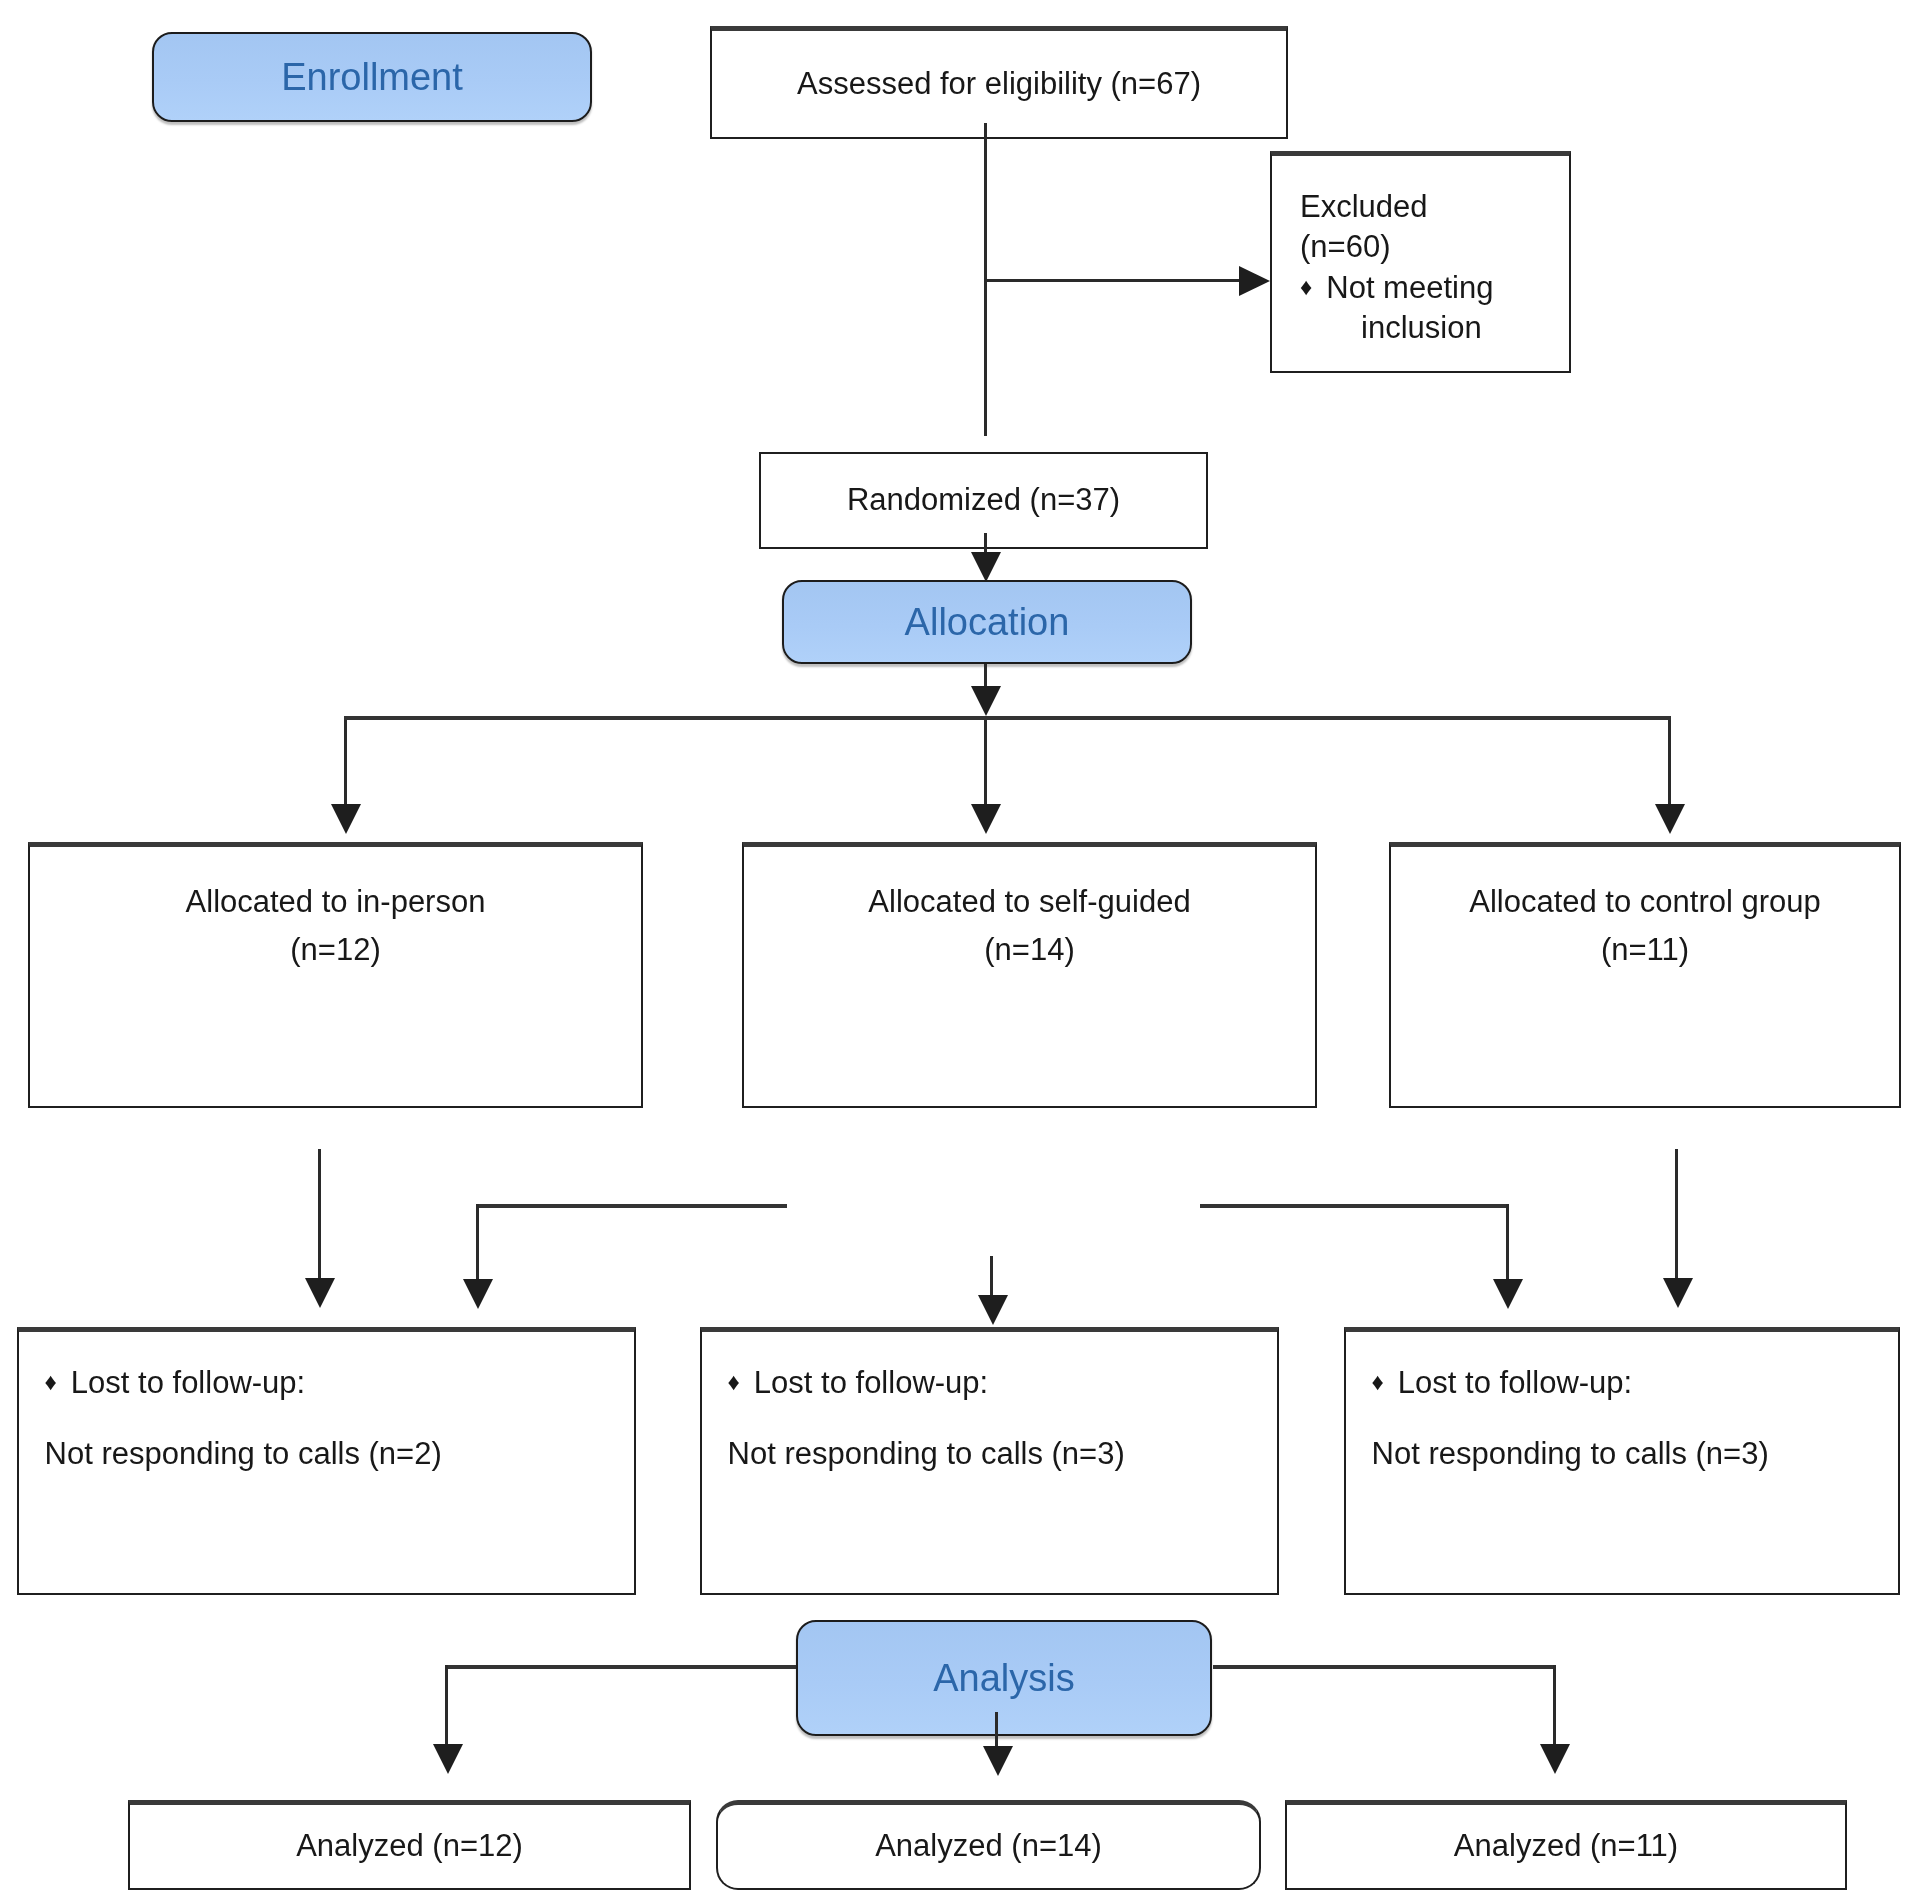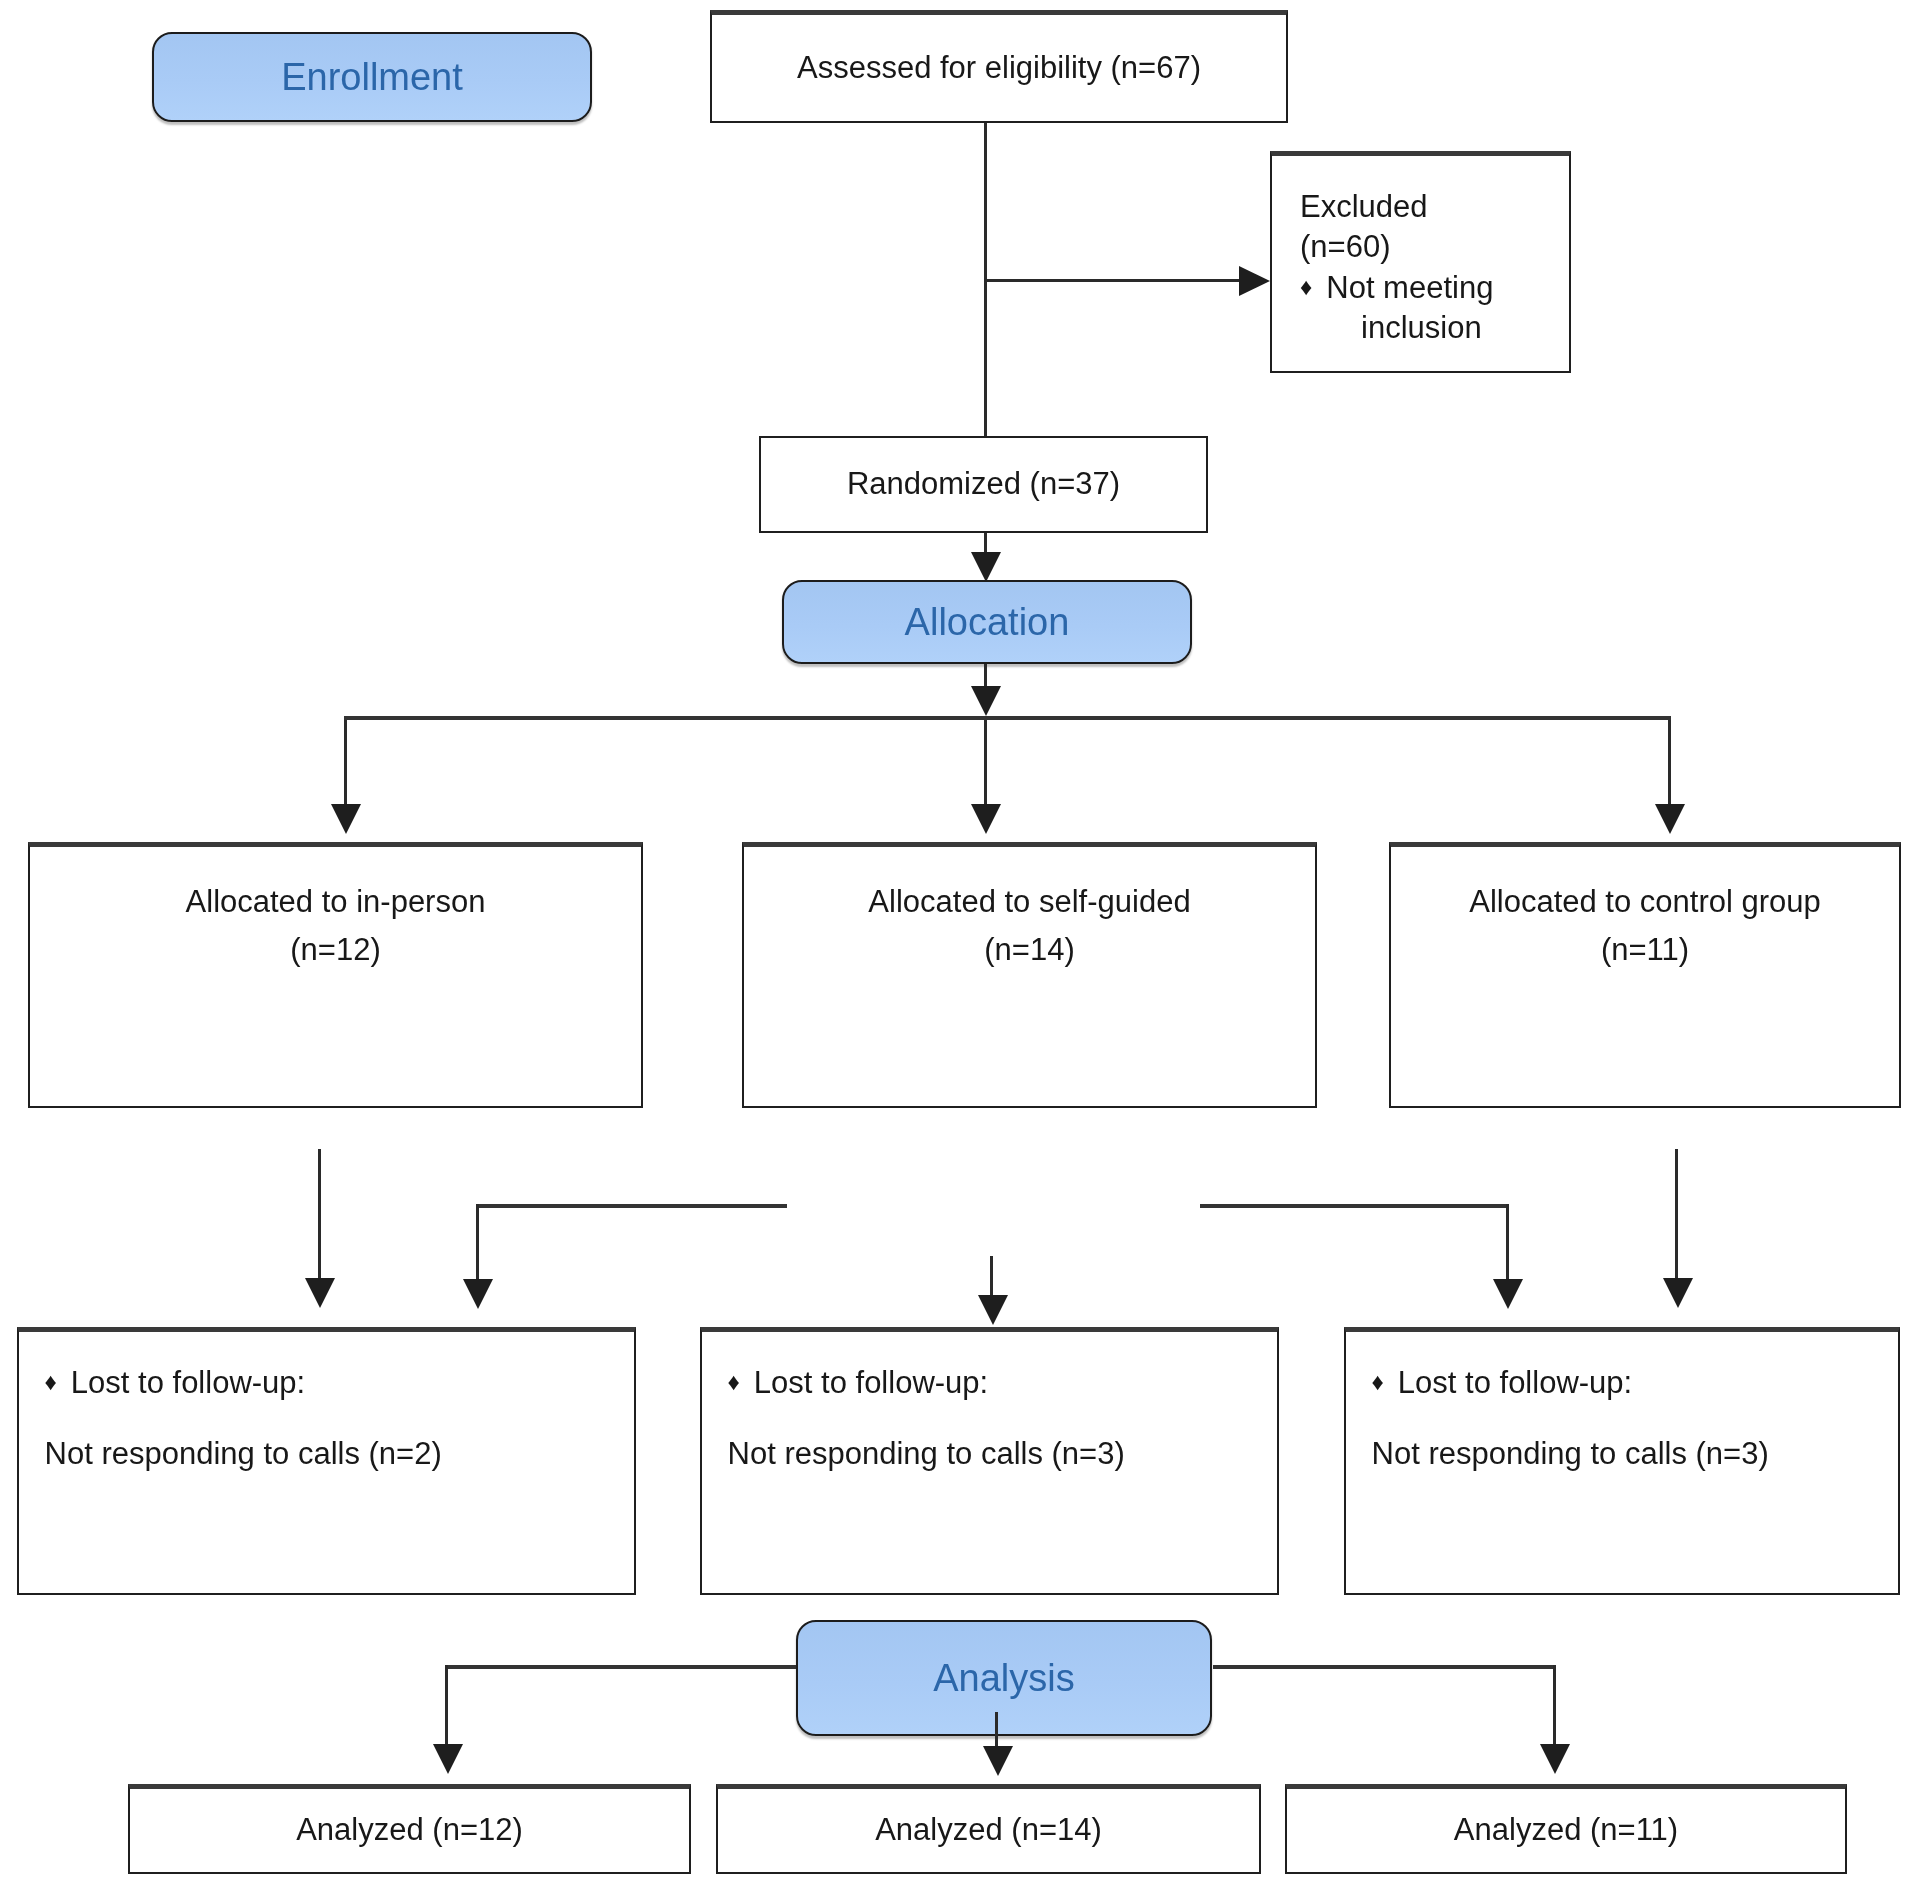--- a/index.html
+++ b/index.html
@@ -22,20 +22,21 @@
     box-sizing: border-box;
     font-size: 31px;
     line-height: 1.3;
     color: #181818;
   }
   .box.center {
     display: flex;
     align-items: center;
     justify-content: center;
     text-align: center;
+    margin-top: 16px;
   }
   .box.top-center {
     display: flex;
     flex-direction: column;
     align-items: center;
     padding-top: 31px;
     text-align: center;
   }
   .box.left-text { padding: 31px 21px 0 28px; }
 
@@ -193,21 +194,21 @@
   <div class="vline" style="left:995px; top:1712px; width:2.8px; height:37px;"></div>
   <div class="arrow-down" style="left:983px; top:1746px;"></div>
 
   <div class="hline thick" style="left:1213px; top:1665px; width:343px;"></div>
   <div class="vline" style="left:1553px; top:1665px; width:2.8px; height:82px;"></div>
   <div class="arrow-down" style="left:1540px; top:1744px;"></div>
 
   <div class="box center" style="left:128px; top:1784px; width:563px; height:90px;">
     <span>Analyzed (n=12)</span>
   </div>
-  <div class="box center" style="left:716px; top:1784px; width:545px; height:90px;">
+  <div class="box center" style="left:716px; top:1784px; width:545px; height:90px;border-radius:22px;">
     <span>Analyzed (n=14)</span>
   </div>
   <div class="box center" style="left:1285px; top:1784px; width:562px; height:90px;">
     <span>Analyzed (n=11)</span>
   </div>
 
 </div>
 
 
 </body></html>

